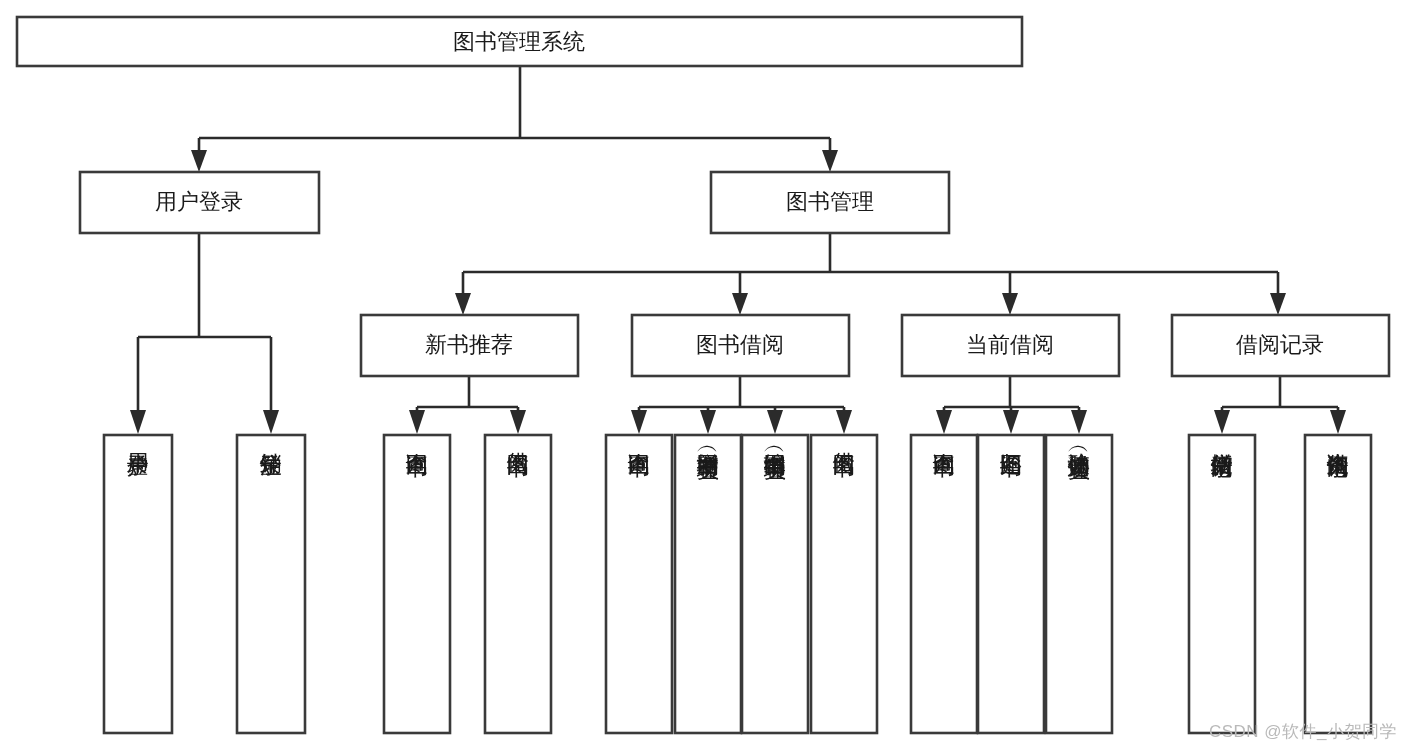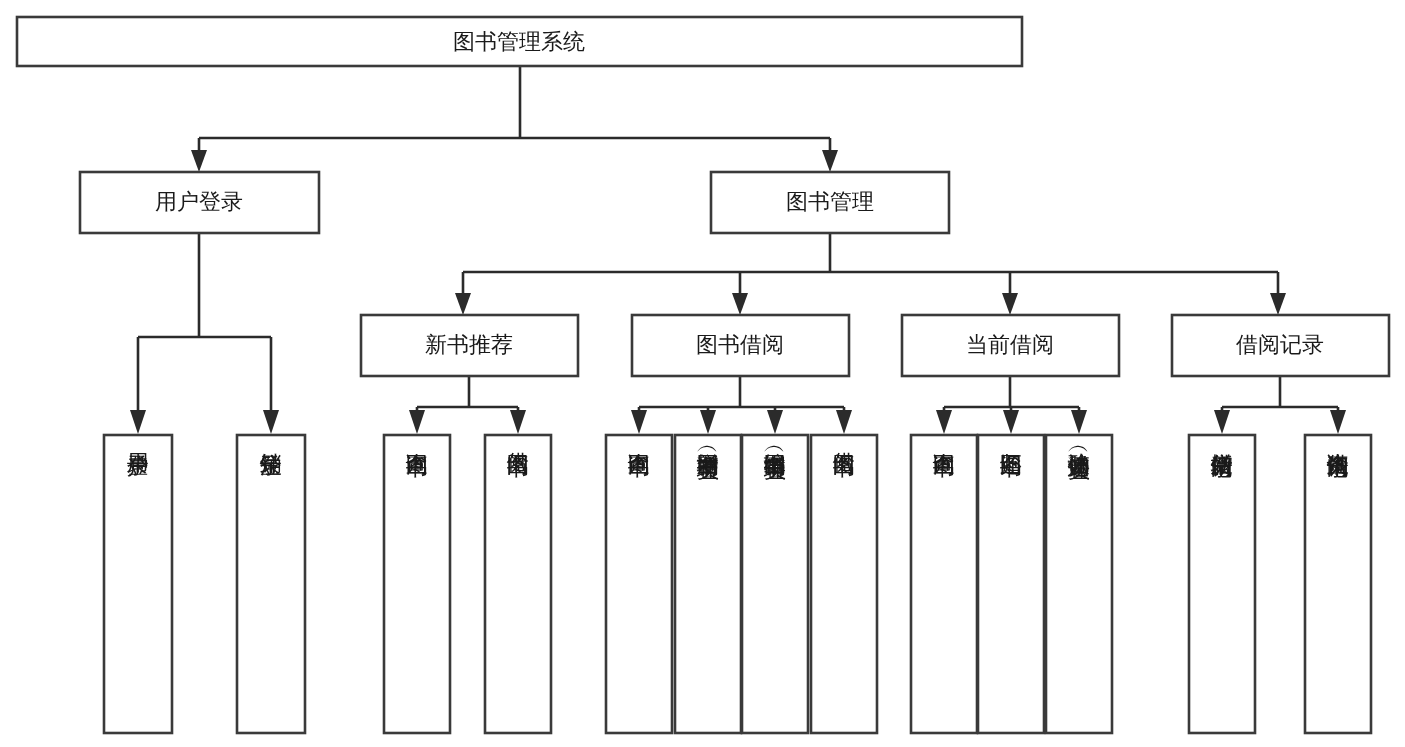--- a/index.html
+++ b/index.html
@@ -199,14 +199,15 @@
   <div class="node-label-v" style="left:742px; top:435px; width:66px; height:298px; padding-bottom:4px;">编辑图书（管理员）</div>
   <div class="node-label-v" style="left:811px; top:435px; width:66px; height:298px; padding-bottom:60px;">借阅图书</div>
 
   <div class="node-label-v" style="left:911px; top:435px; width:66px; height:298px; padding-bottom:60px;">查询图书</div>
   <div class="node-label-v" style="left:978px; top:435px; width:66px; height:298px; padding-bottom:60px;">归还图书</div>
   <div class="node-label-v" style="left:1046px; top:435px; width:66px; height:298px; padding-bottom:4px;">确认归还（管理员）</div>
 
   <div class="node-label-v" style="left:1189px; top:435px; width:66px; height:298px; padding-bottom:24px;">新增借阅记录</div>
   <div class="node-label-v" style="left:1305px; top:435px; width:66px; height:298px; padding-bottom:24px;">查询借阅记录</div>
 
+  <div class="watermark">CSDN @软件_小贺同学</div>
 
 </div>
 
 </body></html>

